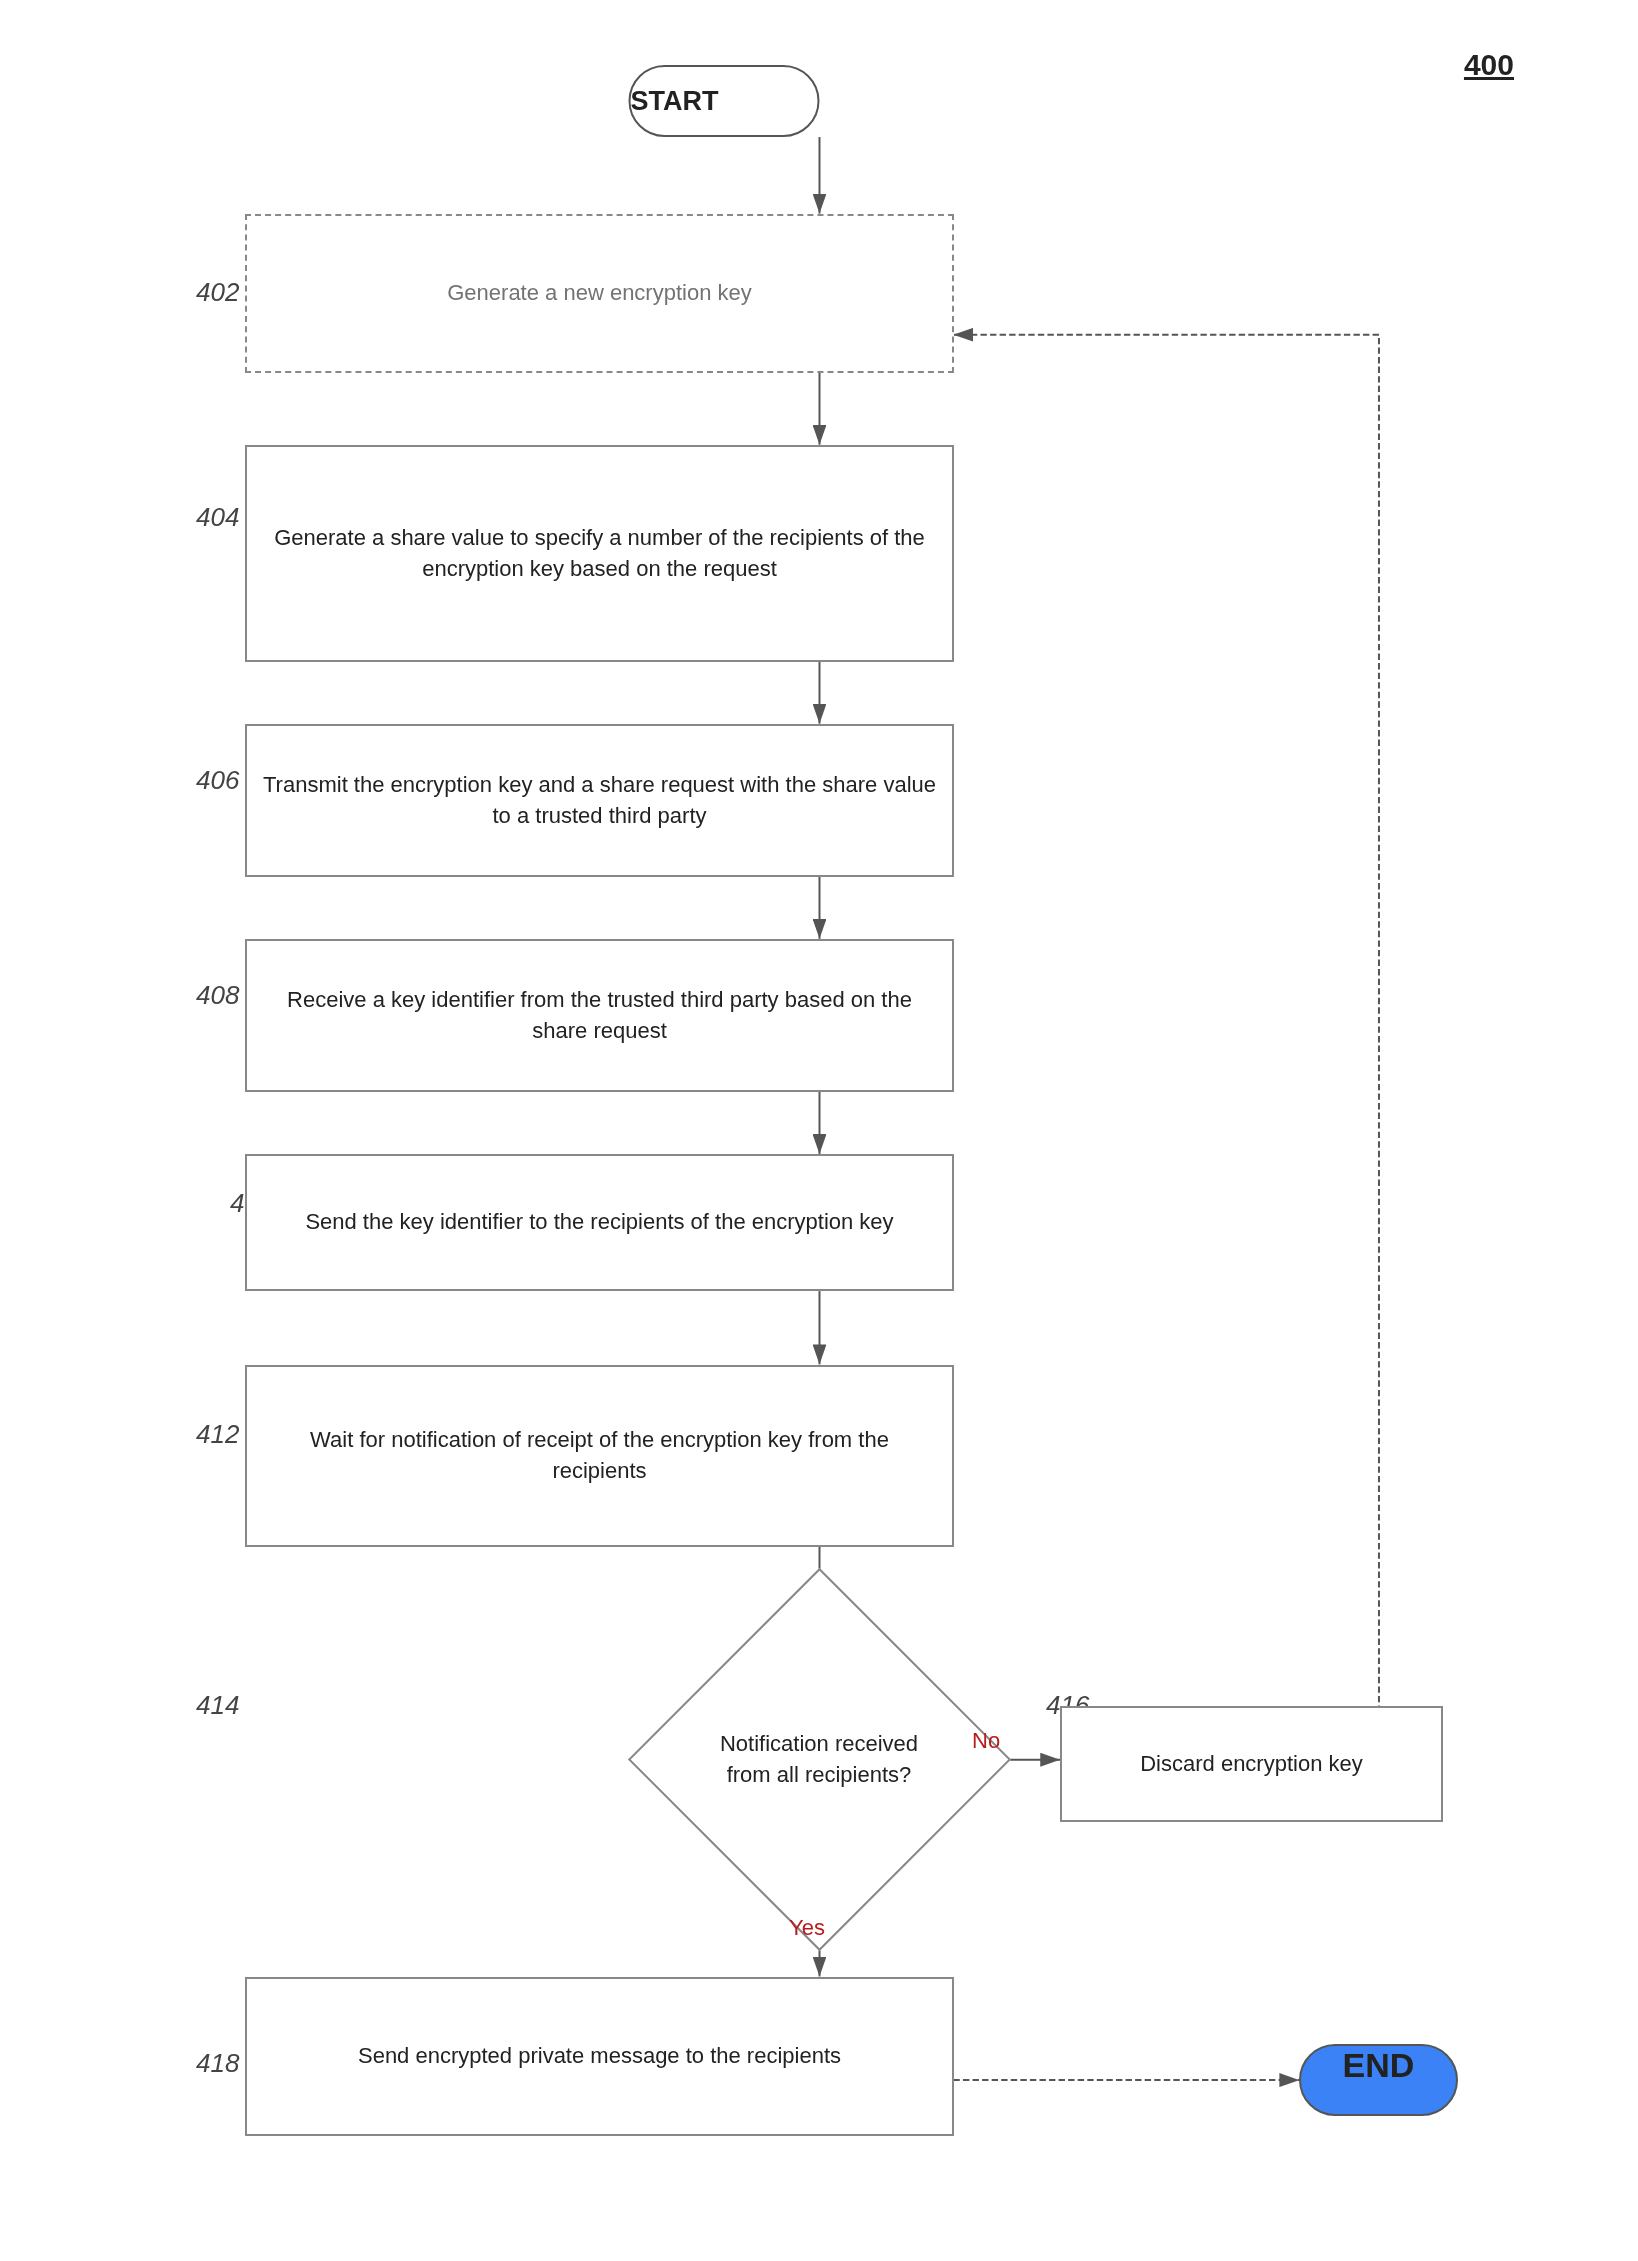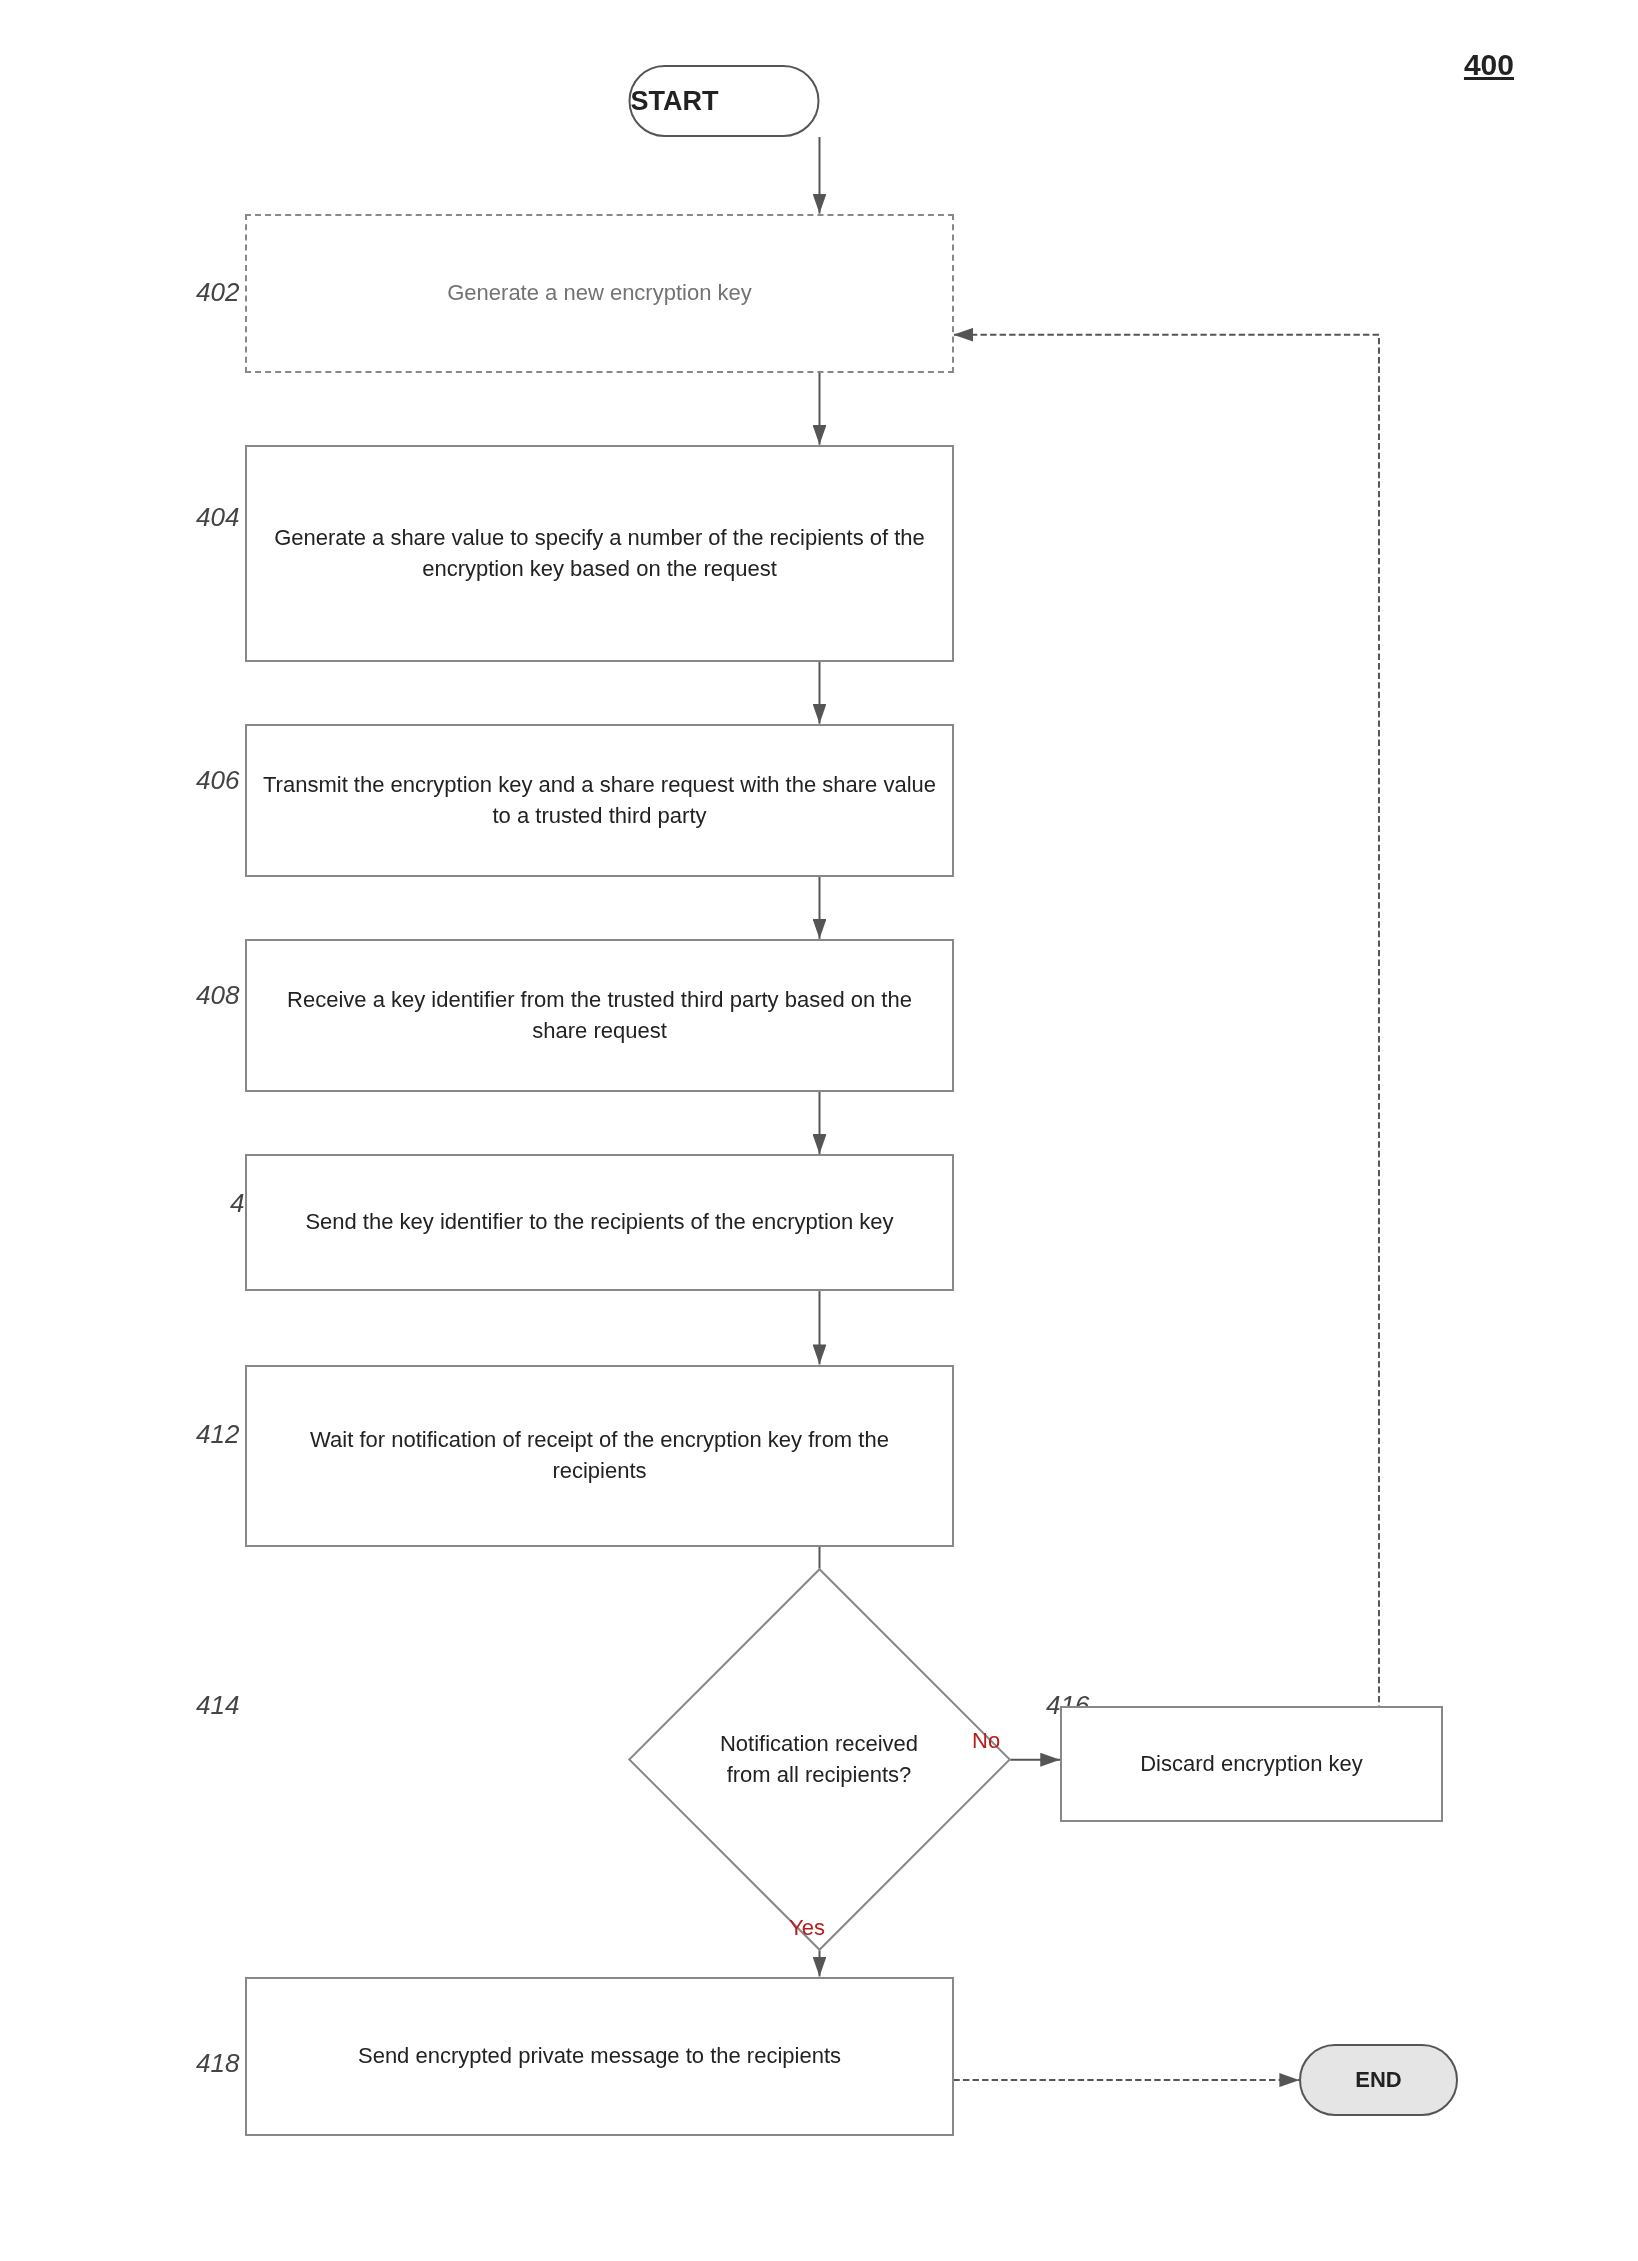--- a/index.html
+++ b/index.html
@@ -114,25 +114,25 @@
     }
 
     
     .end-terminal {
       position: absolute;
       width: 159px;
       height: 72px;
       border: 2.4px solid #555;
       border-radius: 36px;
       display: flex;
-      align-items: center;
-      justify-content: center;
-      font-size: 22px;
+      align-items: flex-start;
+      justify-content: center;
+      font-size: 34px;
       font-weight: bold;
-      background: #e5e5e5;
+      background: #3b82f6;
       color: #222;
     }
 
     
     .arrows-svg {
       position: absolute;
       top: 0; left: 0;
       width: 1639px;
       height: 2261px;
       pointer-events: none;

